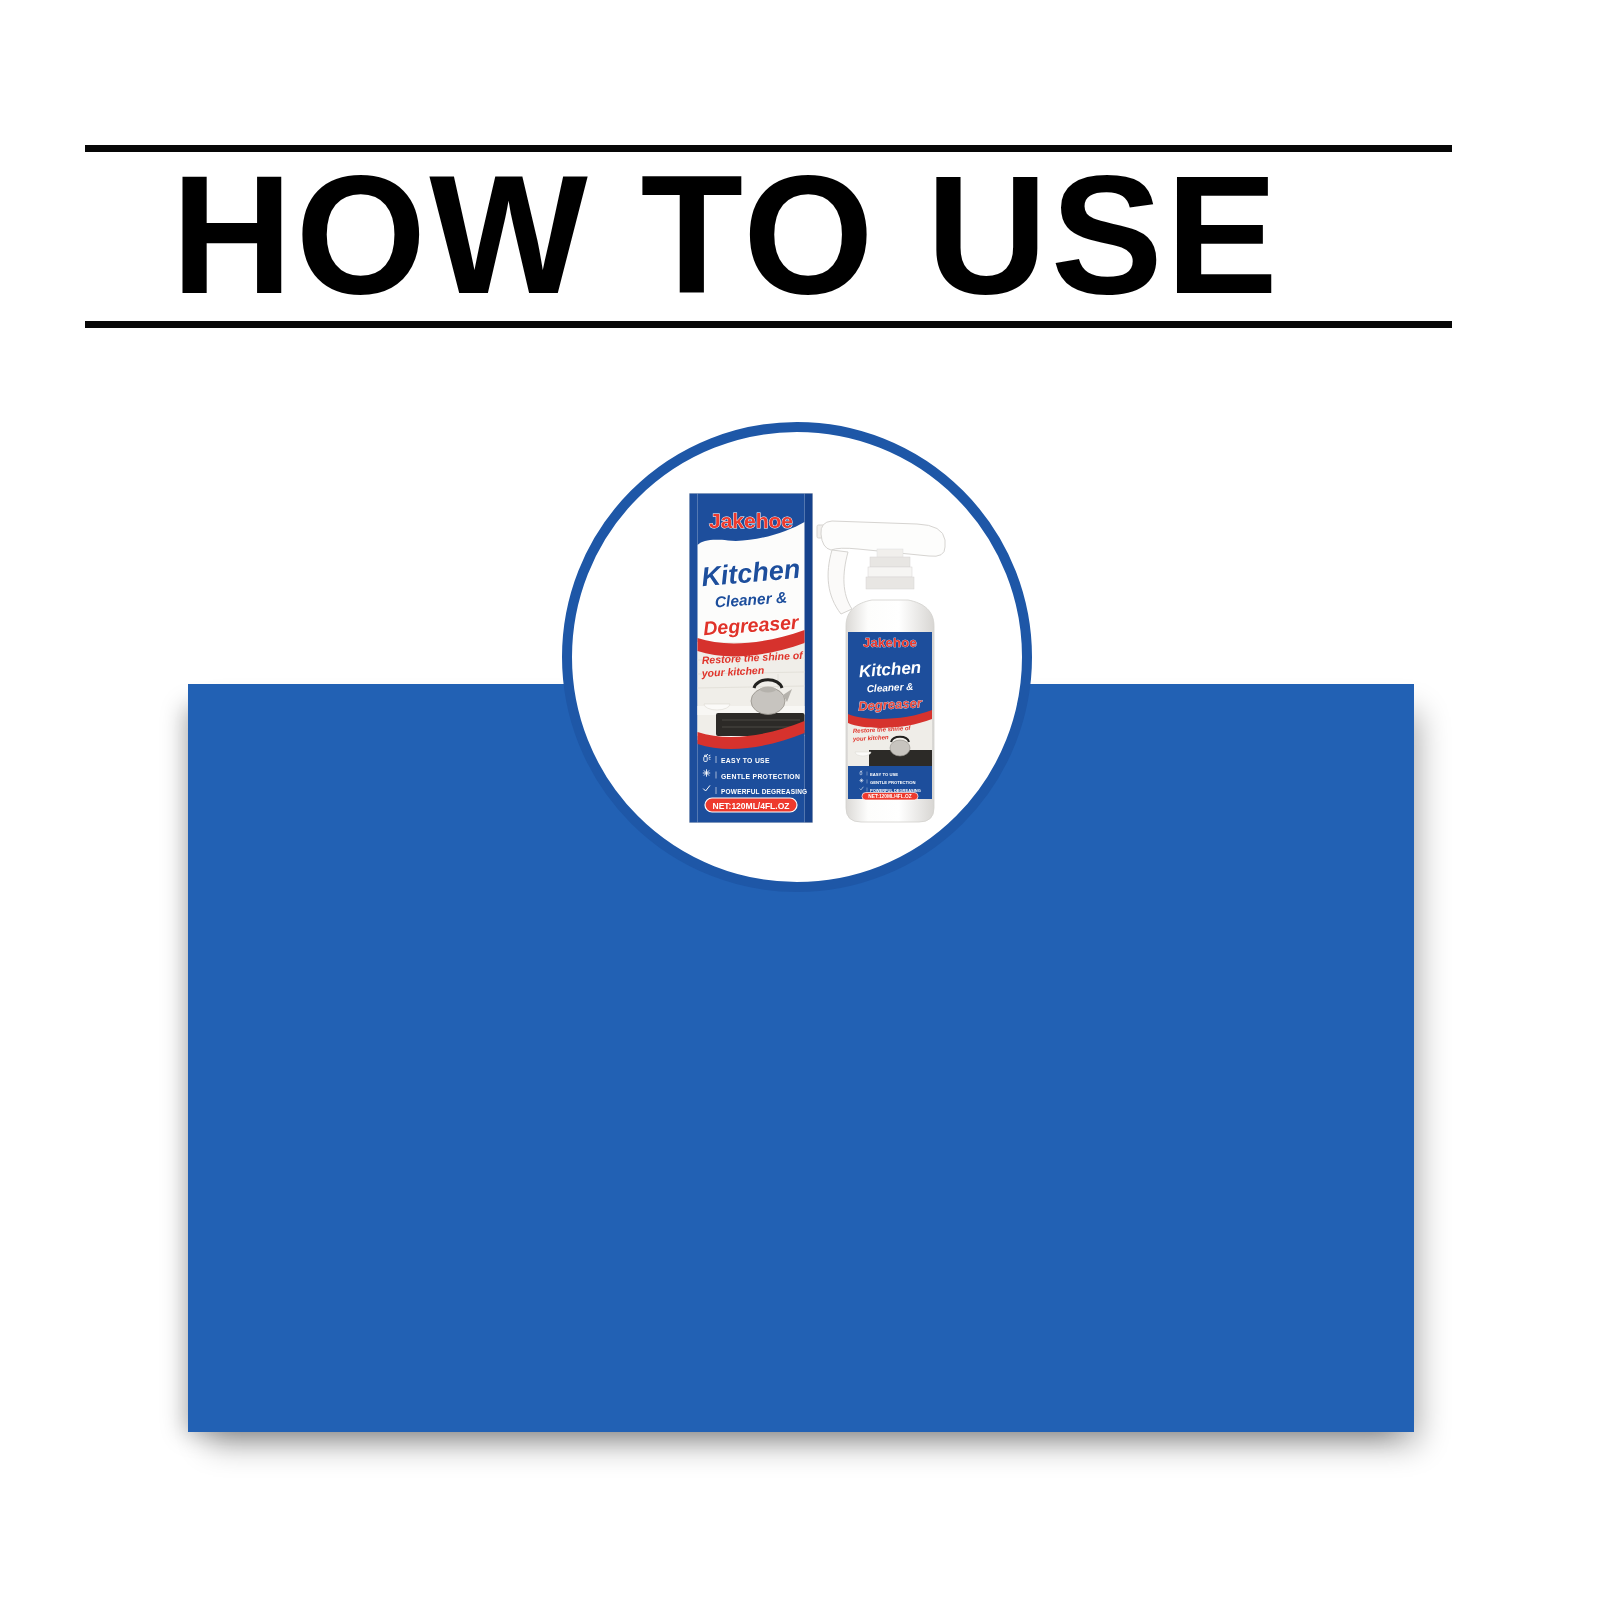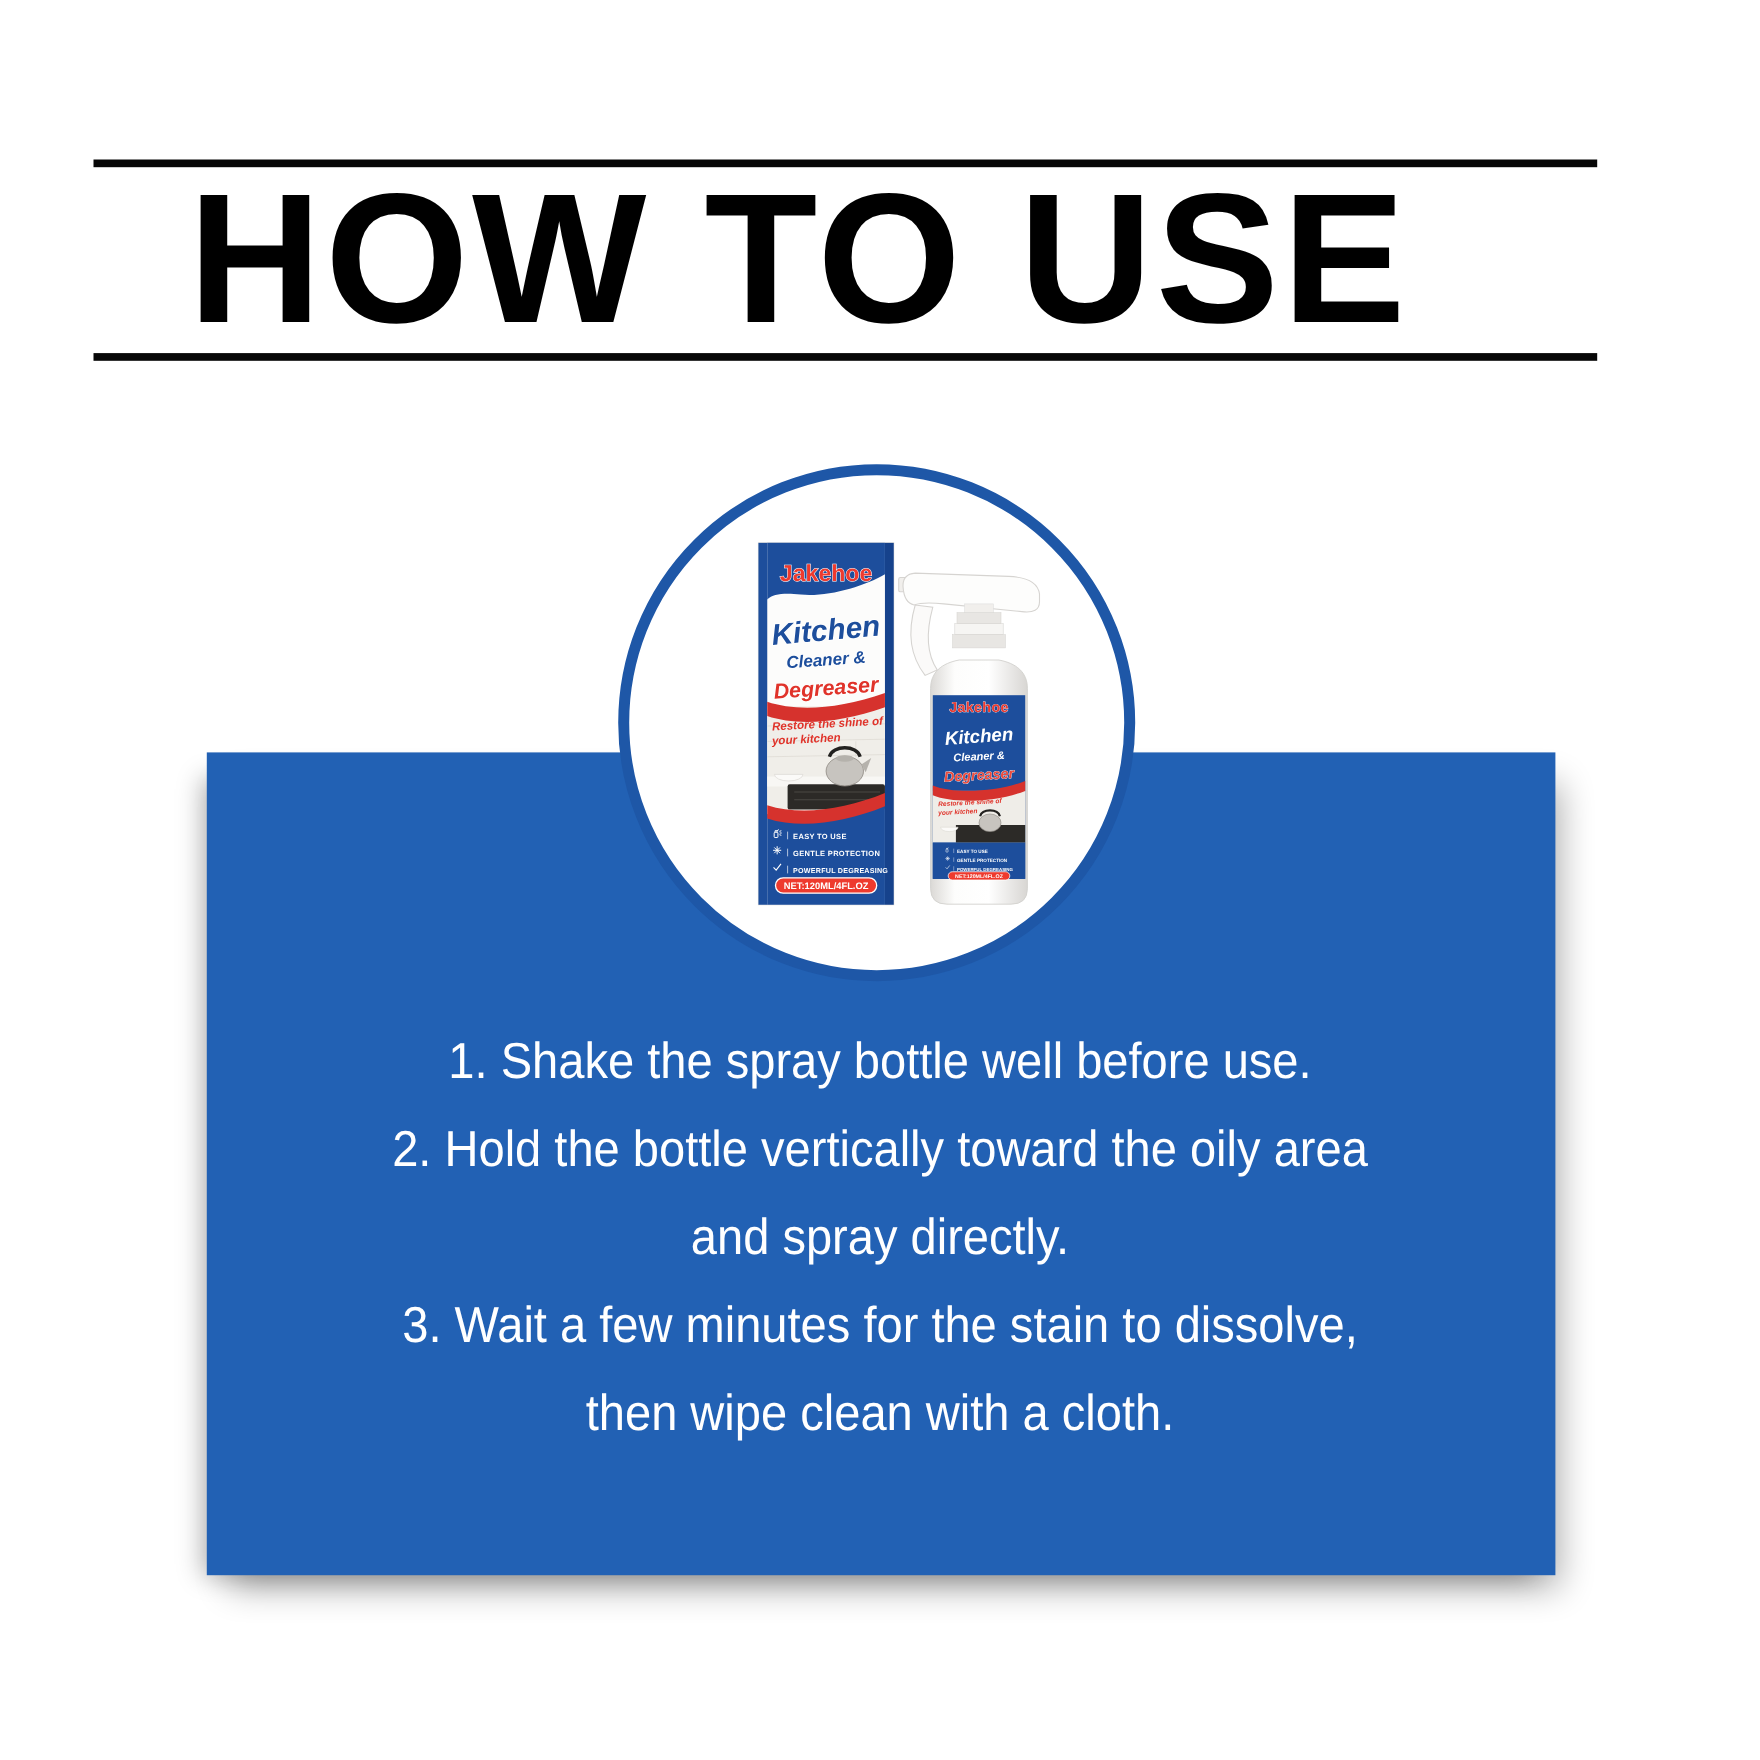--- a/index.html
+++ b/index.html
@@ -183,21 +183,14 @@
         <line x1="52" y1="273.5" x2="52" y2="277.5" stroke="#ffffff" stroke-width="0.4" opacity="0.85"></line>
         <text x="55" y="277.5" font-size="4" font-weight="bold" fill="#ffffff">POWERFUL DEGREASING</text>
       </g>
       <g>
         <rect x="47" y="278.5" width="56" height="7.5" rx="3.75" fill="#ee3a2e" stroke="#ffffff" stroke-width="0.7"></rect>
         <text x="75" y="284.3" text-anchor="middle" font-size="4.8" font-weight="bold" fill="#ffffff">NET:120ML/4FL.OZ</text>
       </g>
     </g>
   </svg>
 
-  <div class="instructions">
-    <div class="ins-line">1. Shake the spray bottle well before use.</div>
-    <div class="ins-line">2. Hold the bottle vertically toward the oily area</div>
-    <div class="ins-line">and spray directly.</div>
-    <div class="ins-line">3. Wait a few minutes for the stain to dissolve,</div>
-    <div class="ins-line">then wipe clean with a cloth.</div>
-  </div>
 
 </div>
 
 </body></html>

